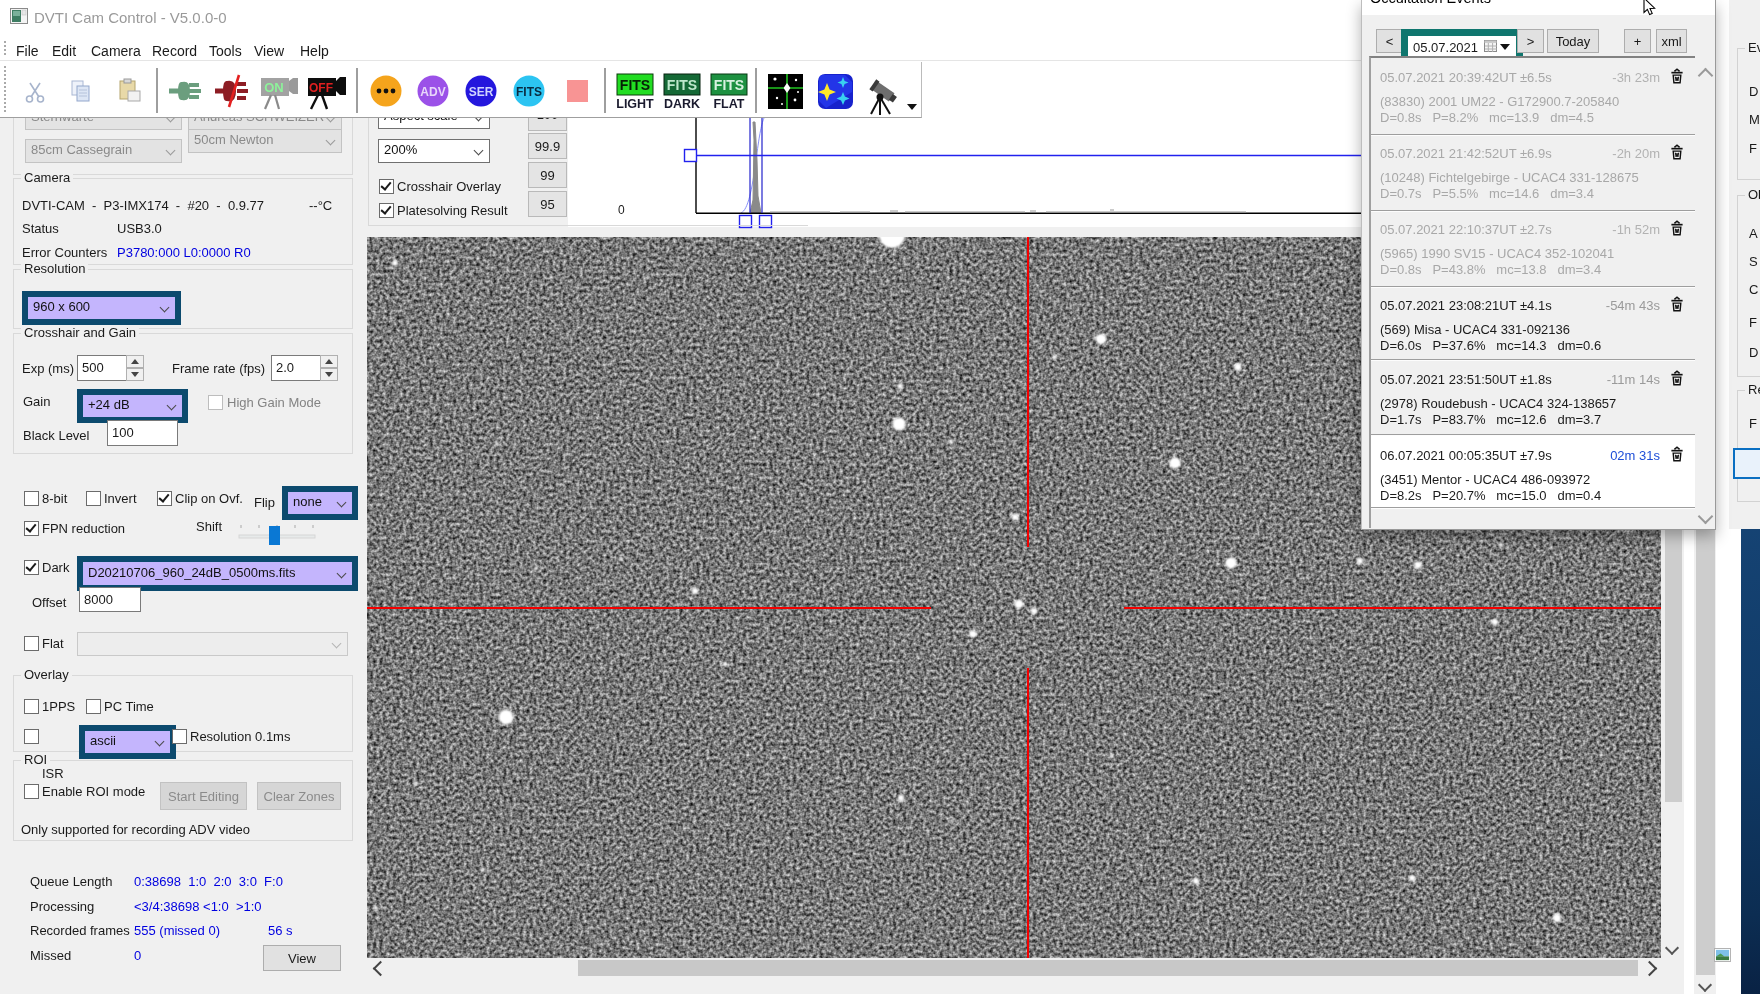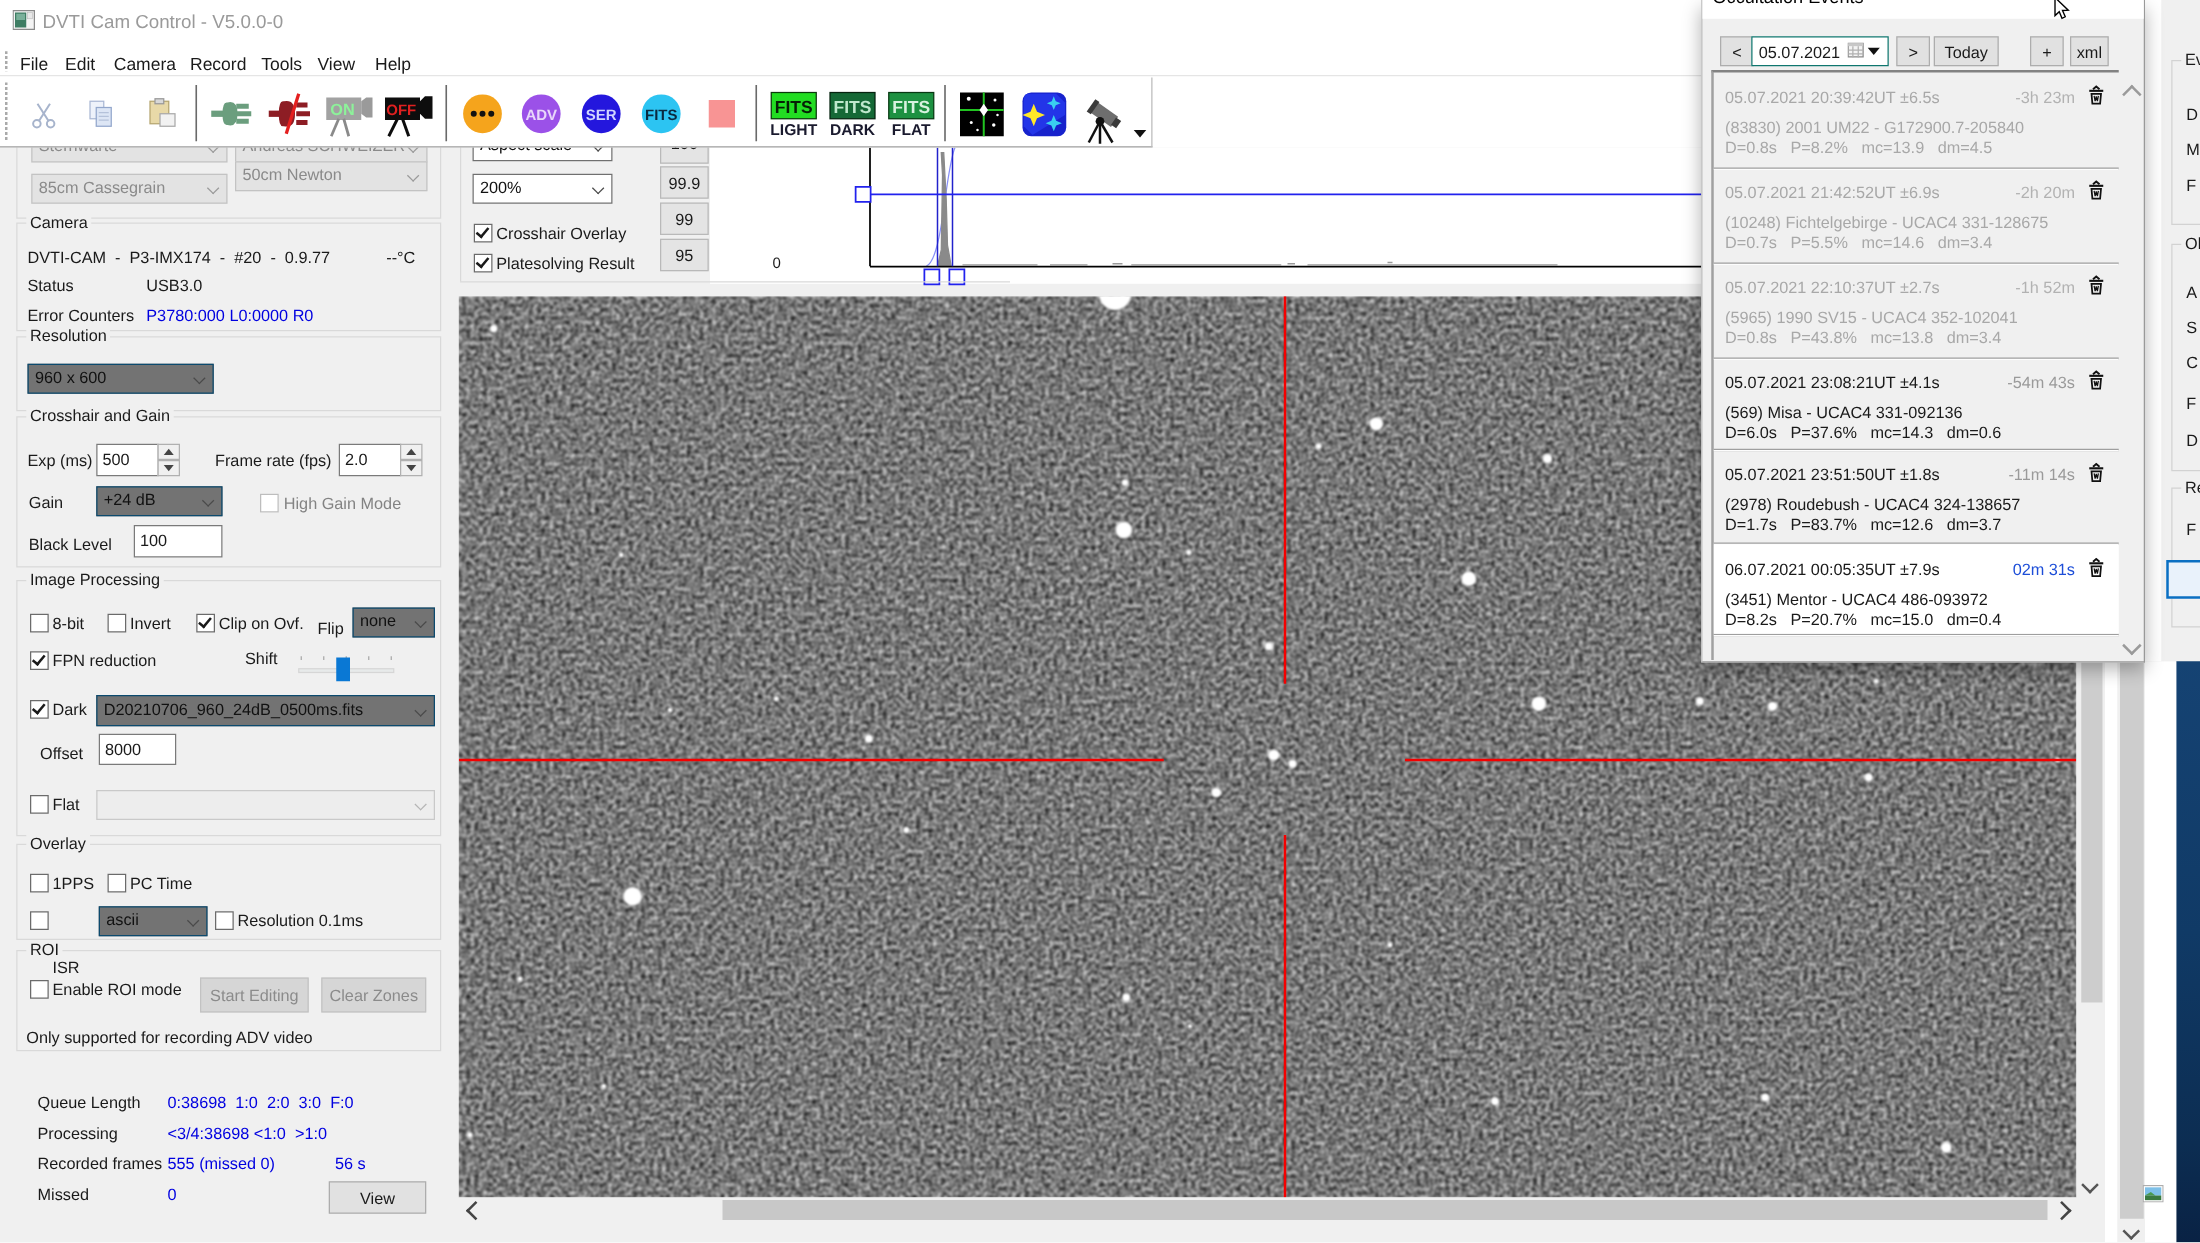--- a/index.html
+++ b/index.html
@@ -8,21 +8,21 @@
 .gb{position:absolute;border:1px solid #d9d9d9}
 .gb>b{position:absolute;top:-8px;left:7px;background:#f0f0f0;padding:0 3px;font-size:13px;font-weight:normal;line-height:14px;white-space:nowrap}
 .cb{position:absolute;width:13px;height:13px;border:1px solid #6b6b6b;background:#fff}
 .ck::after{content:'';position:absolute;left:3px;top:0px;width:4px;height:8px;border:solid #1a1a1a;border-width:0 2px 2px 0;transform:rotate(40deg)}
 .cbd{border-color:#bdbdbd}
 .combo{position:absolute;font-size:13px;line-height:20px;padding-left:5px;white-space:nowrap;overflow:hidden}
 .combo i{position:absolute;right:7px;top:7px;width:6px;height:6px;border:solid #4a4a4a;border-width:0 0 1.6px 1.6px;transform:rotate(-45deg);font-style:normal}
 .cgray{background:#e3e3e3;border:1px solid #c3c3c3;color:#8a8a8a}
 .cgray i{border-color:#9a9a9a}
 .cwhite{background:#fff;border:1px solid #707070;color:#111}
-.clite{background:#737373;border:1px solid #0c4a6e;color:#111}
+.clite{background:#c4b5fd;border:6px solid #0c4a6e;color:#111}
 .cdis{background:#ededed;border:1px solid #c9c9c9}
 .cdis i{border-color:#b5b5b5}
 .in{position:absolute;background:#fff;border:1px solid #7a7a7a;font-size:13px;font-family:"Liberation Sans",sans-serif;padding:0 0 0 4px;line-height:22px}
 .btn{position:absolute;background:#e1e1e1;border:1px solid #adadad;font-size:13px;display:flex;align-items:center;justify-content:center;white-space:nowrap}
 .btnd{background:#d6d6d6;border-color:#c2c2c2;color:#8b8b8b}
 .spin{position:absolute;width:16px}
 .spin>div{position:absolute;left:0;width:16px;height:11px;background:#f0f0f0;border:1px solid #b0b0b0}
 .spin>div::after{content:'';position:absolute;left:4px;border-left:4px solid transparent;border-right:4px solid transparent}
 .spin>.up{top:0}
 .spin>.up::after{top:3px;border-bottom:5px solid #444}
@@ -254,23 +254,20 @@
       <div class="up"></div>
       <div class="dn"></div>
     </div>
 <div class="lbl" style="left:23px;top:394px">Gain</div>
 <div class="combo clite" style="left:77px;top:389px;width:94px;height:22px">+24 dB<i></i></div>
 <div class="cb cbd" style="left:208px;top:395px"></div>
 <div class="lbl" style="left:227px;top:395px;color:#838383">High Gain Mode</div>
 <div class="lbl" style="left:23px;top:428px">Black Level</div>
 <div class="in" style="left:107px;top:420px;width:65px;height:24px;line-height:24px">100</div>
 
-<div class="gb" style="left:13px;top:464px;width:338px;height:203px">
-      <b>Image Processing</b>
-    </div>
 <div class="cb" style="left:24px;top:491px"></div>
     <div class="lbl" style="left:42px;top:491px">8-bit</div>
 <div class="cb" style="left:86px;top:491px"></div>
     <div class="lbl" style="left:104px;top:491px">Invert</div>
 <div class="cb ck" style="left:157px;top:491px"></div>
     <div class="lbl" style="left:175px;top:491px">Clip on Ovf.</div>
 <div class="lbl" style="left:254px;top:495px">Flip</div>
 <div class="combo clite" style="left:282px;top:486px;width:59px;height:22px">none<i></i></div>
 <div class="cb ck" style="left:24px;top:521px"></div>
     <div class="lbl" style="left:42px;top:521px">FPN reduction</div>
@@ -465,21 +462,21 @@
     </div>
 <div class="lbl" style="z-index:57;left:1749px;top:416px">F</div>
 <div class="ab" style="left:1733px;top:448px;width:27px;height:27px;background:#e9f2fb;border:2px solid #0a6fc2;z-index:57"></div>
 
 <div class="ab" style="left:1361px;top:0;width:353px;height:529px;background:#f0f0f0;border-left:1px solid #bdbdbd;border-right:1px solid #999;border-bottom:1px solid #999;box-shadow:0 6px 14px rgba(0,0,0,0.30);z-index:70">
 <div class="ab" style="left:0;top:0;width:353px;height:15px;background:#fff;overflow:hidden">
 <div class="ab" style="left:8px;top:-10px;font-size:14.5px;color:#000">Occultation Events</div>
 </div>
 
 <div class="btn" style="left:14px;top:29px;width:25px;height:22px">&lt;</div>
-<div class="ab" style="left:39px;top:29px;width:108px;height:22px;background:#fff;border:1px solid #0f766e">
+<div class="ab" style="left:39px;top:29px;width:108px;height:22px;background:#fff;border:7px solid #0f766e">
 <div class="ab" style="left:5px;top:4px;font-size:13px">05.07.2021</div>
 <svg class="ab" style="left:76px;top:4px" width="14" height="13" viewBox="0 0 14 13">
 <rect x="0.5" y="0.5" width="12" height="11" fill="#f4f4f4" stroke="#8a8a8a"></rect>
 <rect x="0.5" y="0.5" width="12" height="2.4" fill="#c8c8c8"></rect>
 <g stroke="#b0b0b0" stroke-width="1">
             <line x1="4.3" y1="3" x2="4.3" y2="12"></line>
             <line x1="8.6" y1="3" x2="8.6" y2="12"></line>
             <line x1="1" y1="6" x2="13" y2="6"></line>
             <line x1="1" y1="9" x2="13" y2="9"></line>
           </g>

